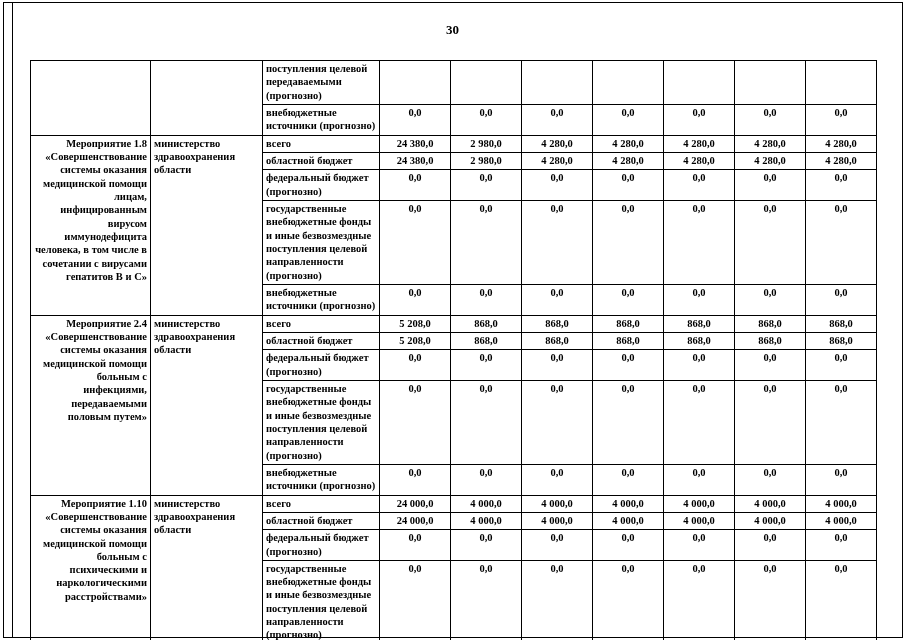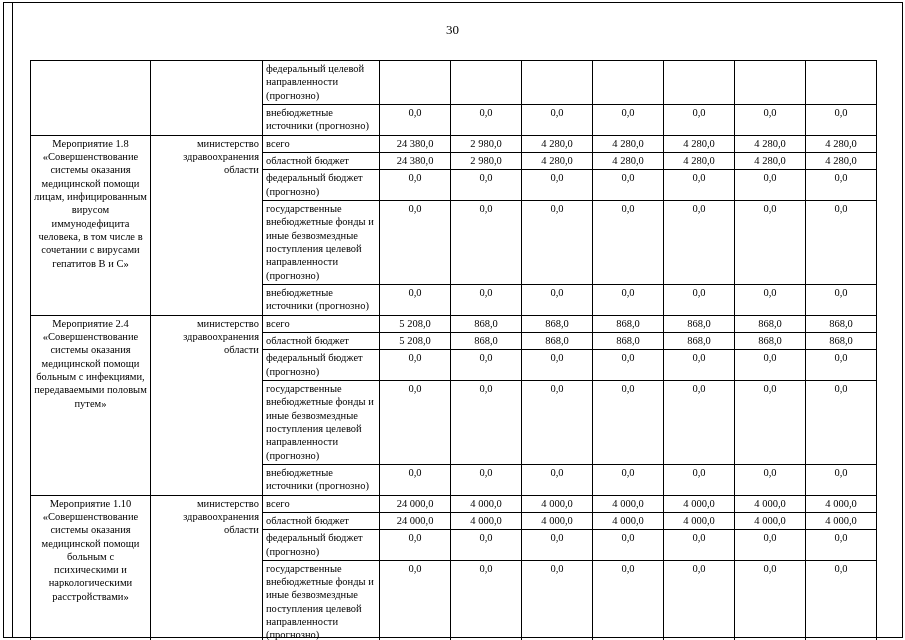--- a/index.html
+++ b/index.html
@@ -11,20 +11,21 @@
     overflow: hidden;
   }
   .page {
     position: relative;
     width: 905px;
     height: 640px;
     background: #ffffff;
     overflow: hidden;
     font-family: "Liberation Serif", "DejaVu Serif", serif;
     color: #000;
+    font-weight: bold;
   }
   .frame {
     position: absolute;
     left: 3px; top: 2px; right: 2px; bottom: 2px;
     border: 1px solid #000;
     pointer-events: none;
   }
   .frame-left-inner {
     position: absolute;
     left: 12px; top: 2px; bottom: 2px;
@@ -53,25 +54,25 @@
     font-size: 10.5px;
     line-height: 1.27;
   }
   table.budget td {
     border: 1px solid #000;
     vertical-align: top;
     padding: 1px 3px 2px 3px;
     overflow: hidden;
   }
   td.name-cell {
-    text-align: center;
+    text-align: right;
     padding-left: 4px;
   }
   td.ministry-cell {
-    text-align: right;
+    text-align: left;
   }
   td.label-cell {
     text-align: left;
   }
   td.value-cell {
     text-align: center;
     white-space: nowrap;
     padding-top: 1px;
   }
 </style>
@@ -95,21 +96,21 @@
         <col style="width:71px">
         <col style="width:71px">
         <col style="width:71px">
         <col style="width:71px">
         <col style="width:71px">
       </colgroup>
       <tbody>
           <tr>
             <td class="name-cell" rowspan="2"></td>
             <td class="ministry-cell" rowspan="2"></td>
-            <td class="label-cell">федеральный целевой направленности (прогнозно)</td>
+            <td class="label-cell">поступления целевой передаваемыми (прогнозно)</td>
             <td class="value-cell"></td>
             <td class="value-cell"></td>
             <td class="value-cell"></td>
             <td class="value-cell"></td>
             <td class="value-cell"></td>
             <td class="value-cell"></td>
             <td class="value-cell"></td>
           </tr>
           <tr>
             <td class="label-cell">внебюджетные источники (прогнозно)</td>

